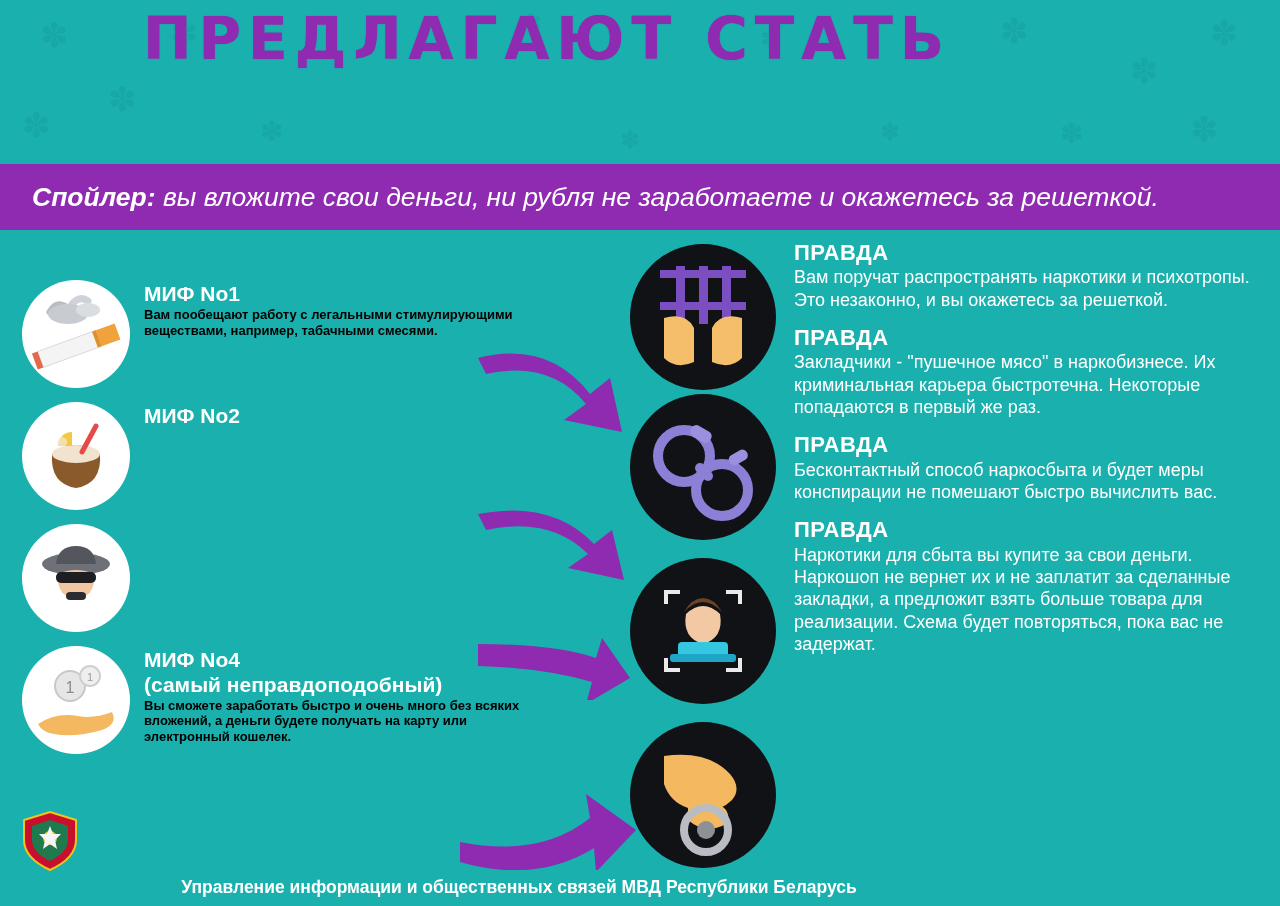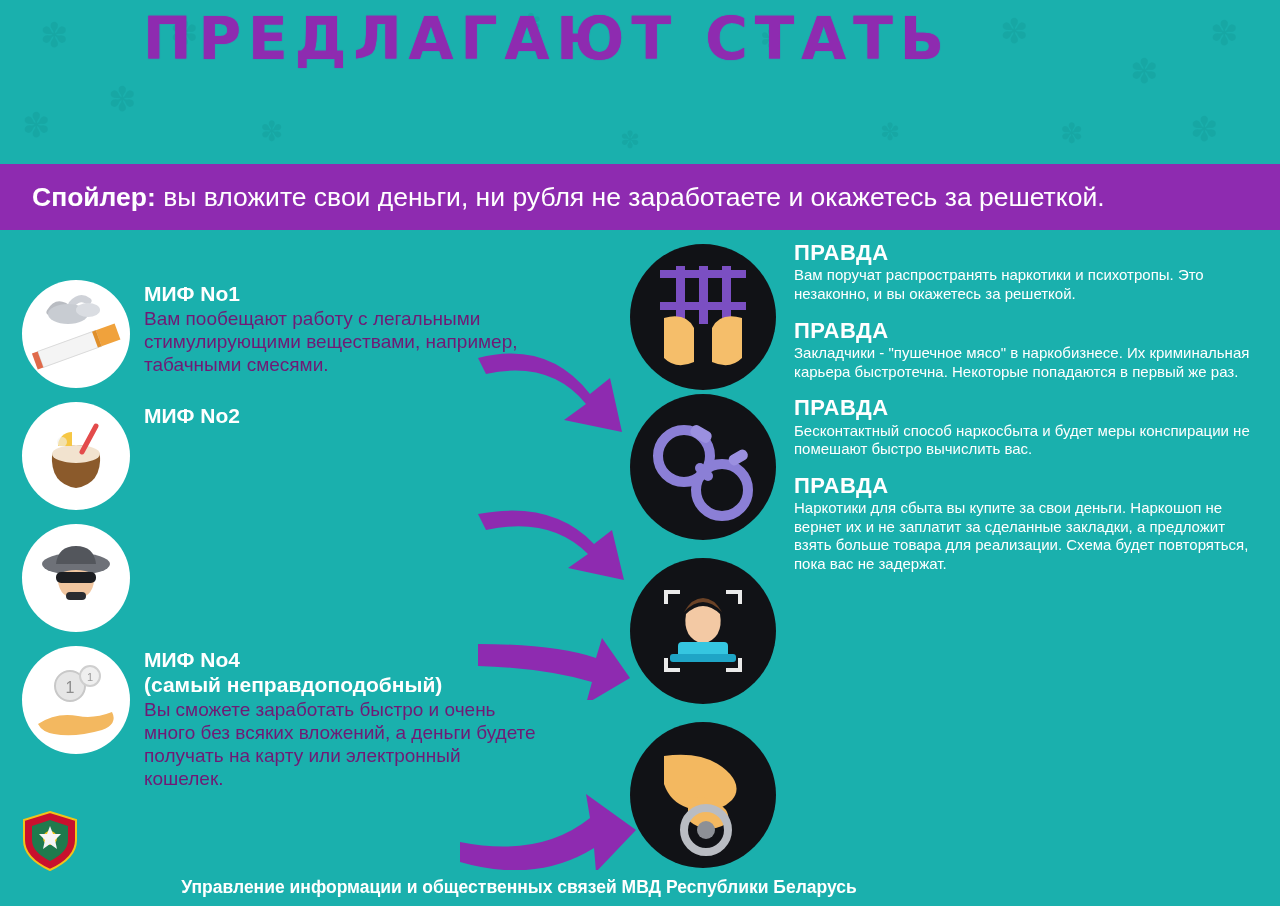--- a/index.html
+++ b/index.html
@@ -54,20 +54,21 @@
 
   
   .spoiler-bar {
     position: absolute;
     left: 0; top: 164px;
     width: 1280px; height: 66px;
     background: #8e2bb0;
     display: flex;
     align-items: center;
     z-index: 4;
+    font-style: italic;
   }
   .spoiler-text {
     color: #ffffff;
     font-size: 26.5px;
     padding-left: 32px;
     white-space: nowrap;
     font-family: "Liberation Sans", sans-serif;
   }
   .spoiler-text b { font-weight: bold; }
 
@@ -93,23 +94,24 @@
     margin-right: 14px;
   }
   .myth-text { padding-top: 2px; }
   .myth-title {
     font-weight: bold;
     color: #ffffff;
     font-size: 21px;
     line-height: 1.18;
   }
   .myth-body {
-    color: #701a75;
-    font-size: 19px;
+    color: #000000;
+    font-size: 13px;
     line-height: 1.22;
+    font-weight: bold;
   }
 
   
   .dark-circle {
     position: absolute;
     width: 146px; height: 146px;
     border-radius: 50%;
     background: #111216;
     overflow: hidden;
   }
@@ -130,21 +132,21 @@
   .truth { margin-bottom: 12px; }
   .truth-title {
     font-weight: bold;
     color: #ffffff;
     font-size: 22px;
     letter-spacing: 0.5px;
     line-height: 1.2;
   }
   .truth-body {
     color: #ffffff;
-    font-size: 15px;
+    font-size: 18px;
     line-height: 1.24;
   }
 
   
   .footer {
     position: absolute;
     left: 0; bottom: 8px;
     width: 1038px;
     text-align: center;
   }

